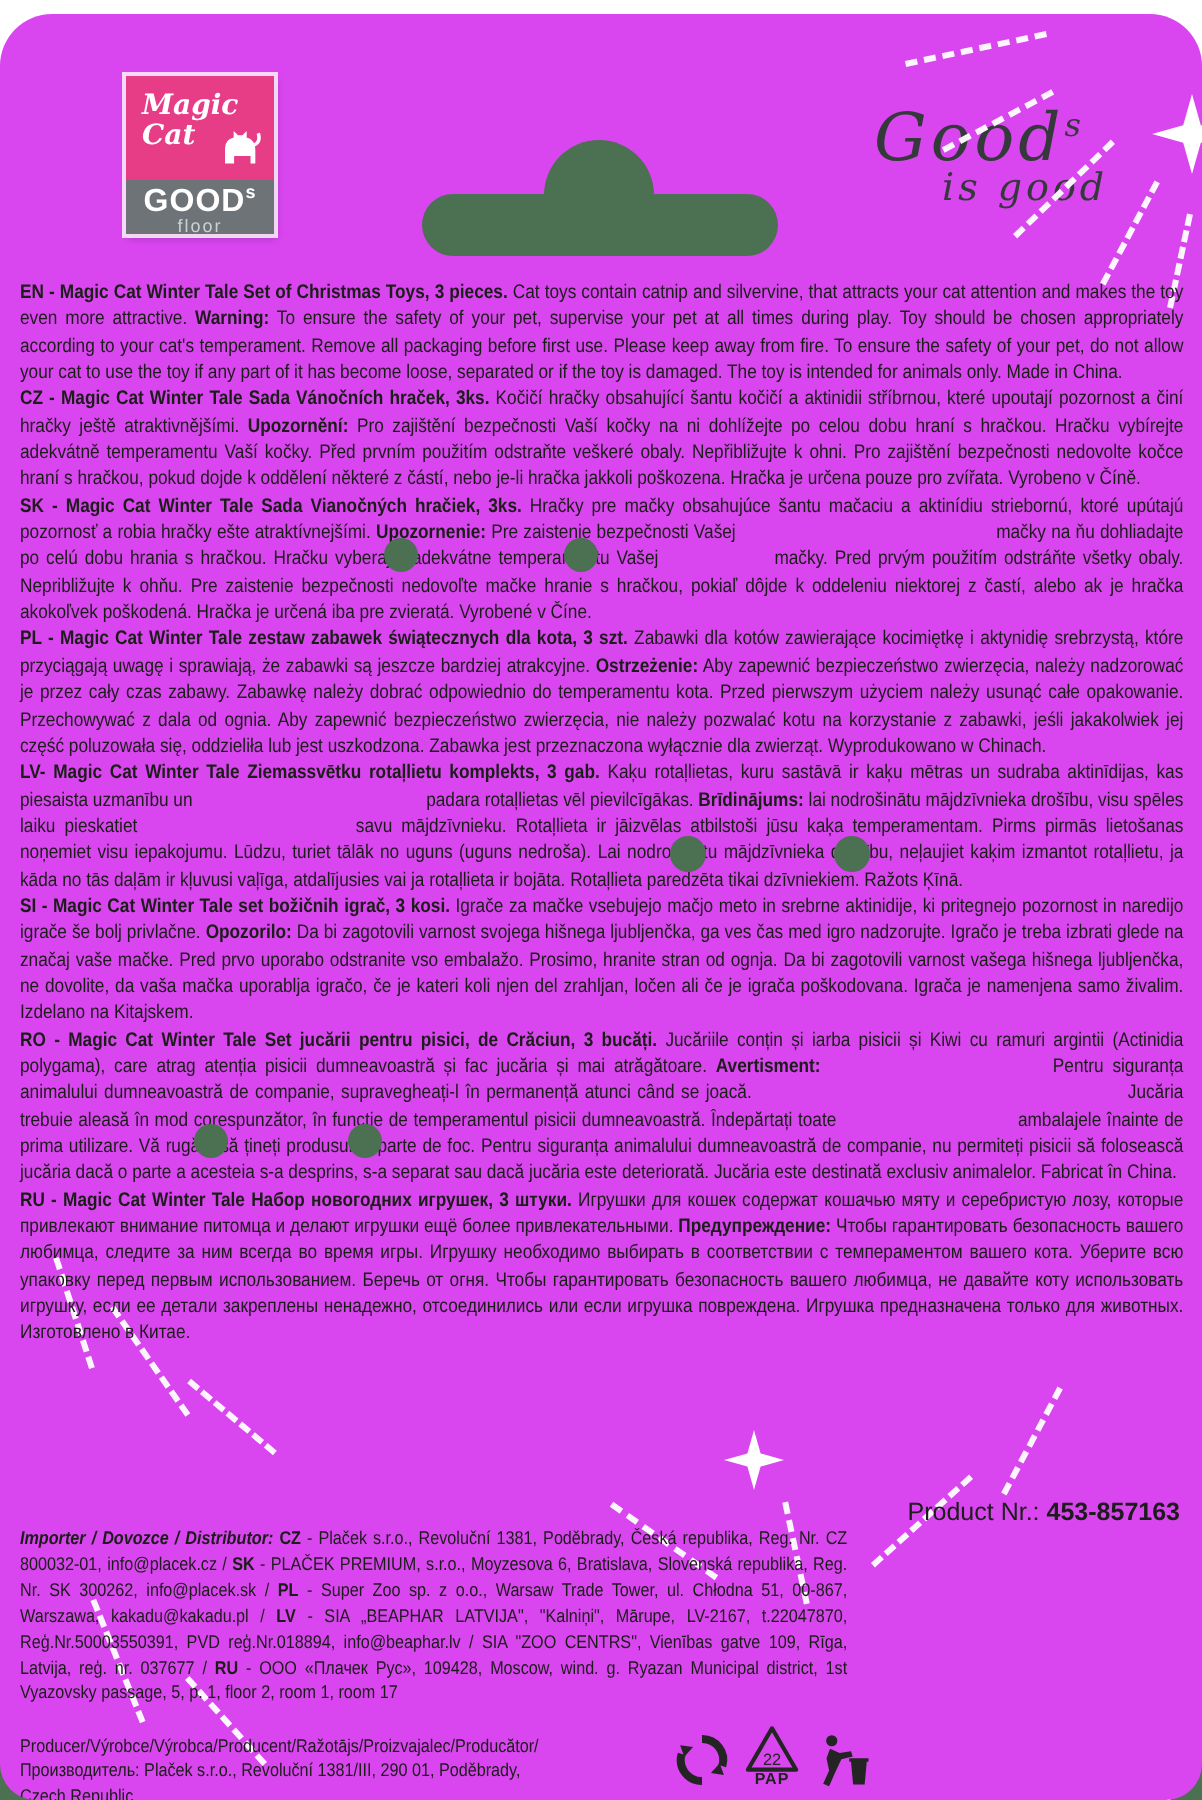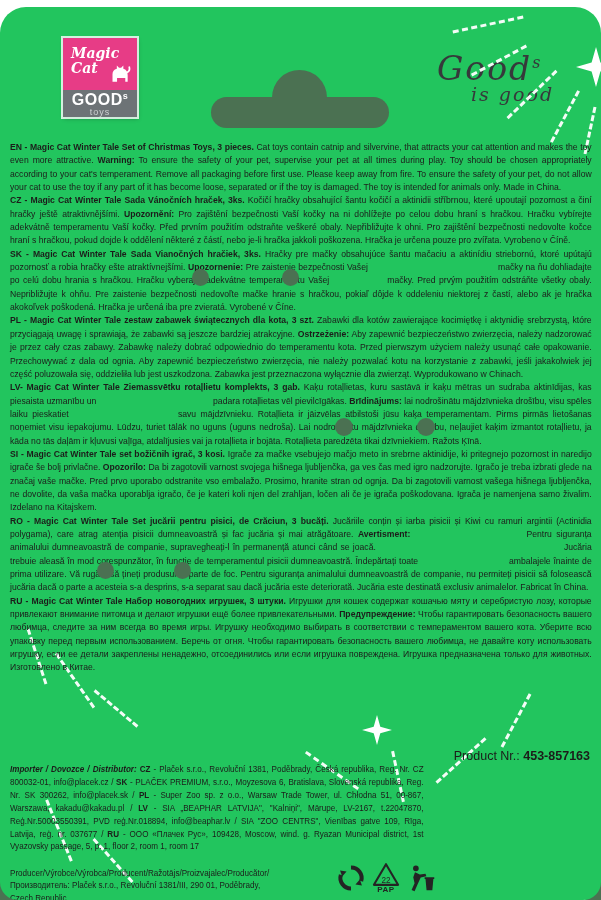--- a/index.html
+++ b/index.html
@@ -5,21 +5,21 @@
   html,body{margin:0;padding:0;}
   body{
     width:601px;height:900px;position:relative;overflow:hidden;
     background:#ffffff;font-family:"Liberation Sans",sans-serif;
   }
   .corner-green{position:absolute;background:#4b7152;}
   #corner-bl{left:0;top:851px;width:23px;height:49px;clip-path:polygon(0 0,100% 100%,0 100%);}
   #corner-br{left:585px;top:877px;width:16px;height:23px;clip-path:polygon(100% 0,100% 100%,0 100%);}
   .card{
     position:absolute;left:0;top:7px;right:0;bottom:0;
-    background:#22c55e;border-radius:26px 26px 18px 18px;overflow:hidden;
+    background:#d946ef;border-radius:26px 26px 18px 18px;overflow:hidden;
   }
   
   .tab-pill{position:absolute;left:211px;top:90px;width:178px;height:31px;background:#4b7152;border-radius:16px;}
   .tab-dome{position:absolute;left:272px;top:63px;width:55px;height:29px;background:#4b7152;border-radius:28px 28px 0 0;}
   
   .logo{position:absolute;left:63px;top:31px;width:74px;box-shadow:0 0 0 2px rgba(255,255,255,.8),1px 2px 4px rgba(0,0,0,.25);}
   .logo-pink{background:#e73c86;height:52px;position:relative;color:#fff;}
   .logo-pink .hand{font-family:"DejaVu Serif",serif;font-style:italic;font-weight:bold;font-size:14px;line-height:15px;padding:8px 0 0 8px;}
   .logo-cat{position:absolute;right:5px;bottom:5px;}
   .logo-gray{background:#6d7376;height:27px;color:#fff;text-align:center;line-height:1;}
@@ -51,21 +51,21 @@
   
   .importer{
     position:absolute;left:10px;top:756px;width:470px;
     font-size:9.2px;line-height:12.9px;text-align:justify;color:#1c1c1a;
   }
   .producer{
     position:absolute;left:10px;top:860px;width:345px;
     font-size:9.2px;line-height:12.3px;color:#1c1c1a;
   }
   
-  .icons{position:absolute;left:337px;top:855px;display:flex;align-items:center;gap:7px;}
+  .icons{position:absolute;left:337px;top:855px;display:flex;align-items:flex-end;gap:7px;}
   .pap-wrap{display:flex;flex-direction:column;align-items:center;line-height:1;}
   .pap-label{font-size:8px;font-weight:bold;color:#222;margin-top:-1px;letter-spacing:.5px;}
 </style>
 </head>
 <body>
 
 <div id="corner-bl" class="corner-green"></div>
 <div id="corner-br" class="corner-green"></div>
 
 <div class="card">
@@ -79,21 +79,21 @@
         <div>Magic</div>
         <div>Cat</div>
       </div>
       <svg class="logo-cat" width="26" height="26" viewBox="0 0 24 24">
         <path fill="#ffffff" d="M6 21 V14 q0-4 4-5 l0-3 2 2 h2 l2-2 0 3 q4 1 4 6 v6 h-2.2 v-3.5 h-7.6 V21 Z"></path>
         <path fill="none" stroke="#ffffff" stroke-width="1.6" d="M19.2 12.5 q3.4-1.2 2.2-5.5"></path>
       </svg>
     </div>
     <div class="logo-gray">
       <div class="logo-good"><span>GOOD</span><sup>s</sup></div>
-      <div class="logo-toys">toys</div>
+      <div class="logo-toys">floor</div>
     </div>
   </div>
 
   <div class="slogan">
     <div class="slogan-main"><span>Good</span><sup>s</sup></div>
     <div class="slogan-sub">is good</div>
   </div>
 
   <div class="star" style="left:576px;top:40px;width:40px;height:40px;"></div>
   <div class="ray" style="left:452px;top:16px;width:72px;transform:rotate(168deg);"></div>

